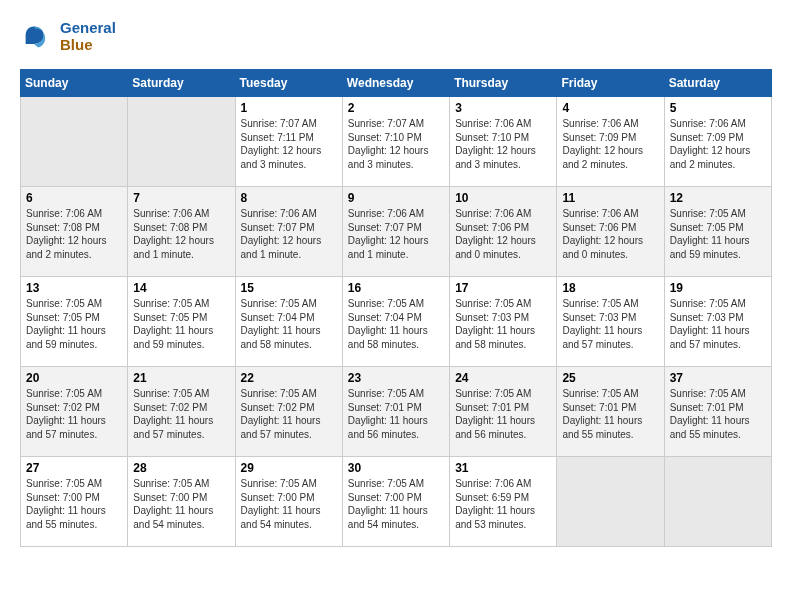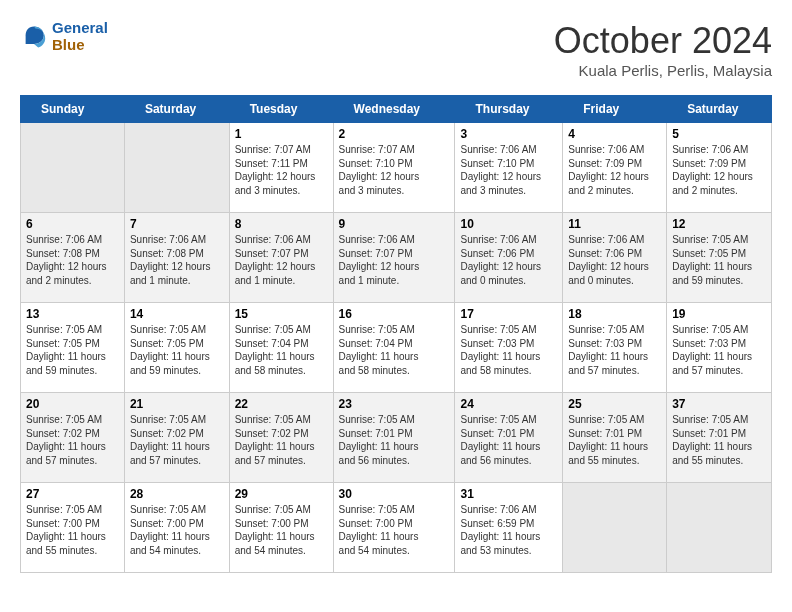--- a/index.html
+++ b/index.html
@@ -12,21 +12,21 @@
     }
     .header {
       display: flex;
       justify-content: space-between;
       align-items: flex-start;
       margin-bottom: 16px;
     }
     .logo {
       display: flex;
       align-items: center;
-      gap: 4px;
+      gap: 12px;
     }
     .logo-icon {
       width: 28px;
       height: 28px;
     }
     .title-area {
       text-align: right;
     }
     .month-title {
       font-size: 36px;
@@ -38,21 +38,21 @@
       color: #555;
     }
     table {
       width: 100%;
       border-collapse: collapse;
       font-size: 11px;
     }
     thead tr th {
       background-color: #1a5fa8;
       color: #fff;
-      padding: 6px 20px;
+      padding: 6px 4px;
       text-align: left;
       font-size: 12px;
       font-weight: bold;
       border: 1px solid #1a5fa8;
     }
     tbody tr td {
       border: 1px solid #ccc;
       padding: 4px 5px;
       vertical-align: top;
       min-height: 80px;
@@ -86,24 +86,20 @@
   <div class="logo">
     <svg class="logo-icon" viewBox="0 0 40 40" xmlns="http://www.w3.org/2000/svg">
       <path d="M20 5 C28 5 34 11 34 18 C34 25 28 30 20 30 L8 30 L8 18 C8 11 12 5 20 5Z" fill="#1a5fa8"></path>
       <path d="M22 8 C30 8 36 14 36 22 C36 28 32 33 26 35 L20 30 C28 30 34 25 34 18 C34 11 28 5 20 5Z" fill="#4a9fd4"></path>
     </svg>
     <div>
       <div style="font-size:15px;font-weight:bold;color:#1a5fa8;line-height:1.1">General</div>
       <div style="font-size:15px;font-weight:bold;color:#a16207;line-height:1.1">Blue</div>
     </div>
   </div>
-  <div class="title-area">
-    <div class="month-title">October 2024</div>
-    <div class="location">Kuala Perlis, Perlis, Malaysia</div>
-  </div>
 </div>
 
 <table>
   <thead>
     <tr>
     <th>Sunday</th>
         <th>Saturday</th>
         <th>Tuesday</th>
         <th>Wednesday</th>
         <th>Thursday</th>

